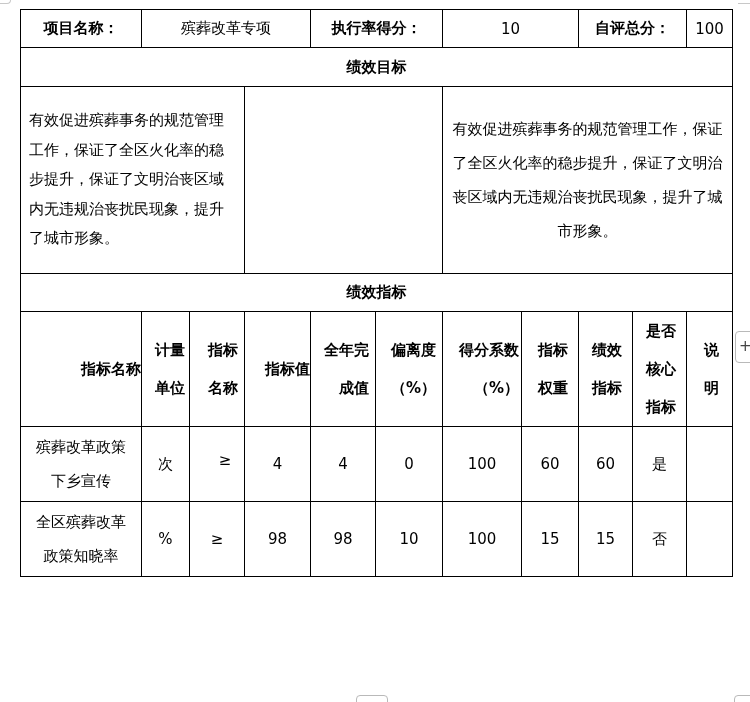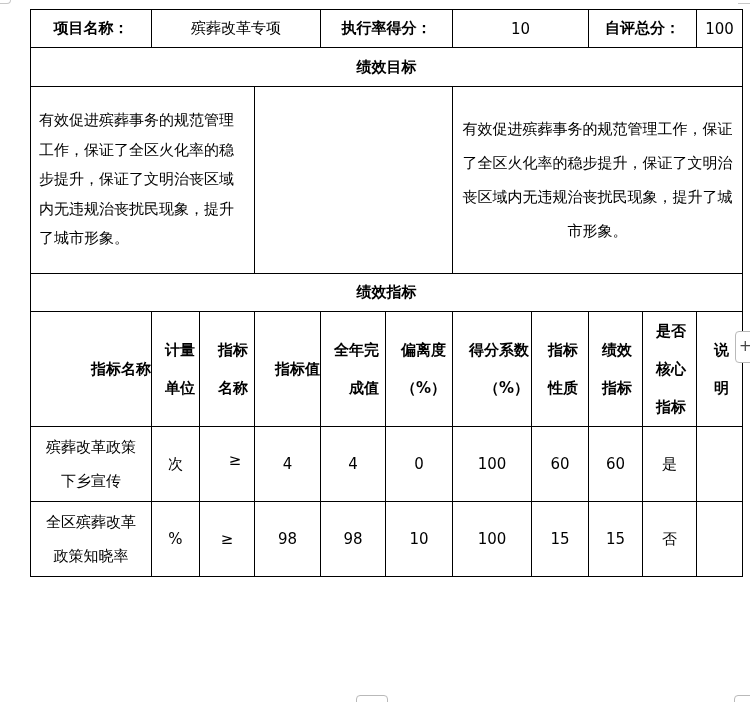--- a/index.html
+++ b/index.html
@@ -8,21 +8,21 @@
   .corner-mark { position:absolute; width:14px; height:8px; border-color:#c8c8c8; border-style:solid; }
   .cm-tl { left:0; top:0; border-width:0 1px 1px 0; border-radius:0 0 6px 0; width:10px; height:3px; }
   .cm-tr { right:0; top:0; border-width:0 0 1px 0; width:12px; height:3px; }
   .side-btn { position:absolute; left:735px; top:331px; width:18px; height:30px; border:1px solid #b9b9b9;
               border-radius:4px; background:#fff; font-size:15px; line-height:28px; text-indent:3px; color:#444; }
   .bottom-btn { position:absolute; left:356px; top:695px; width:30px; height:12px; border:1px solid #b9b9b9;
                 border-radius:4px 4px 0 0; background:#fff; }
   .bottom-right-btn { position:absolute; left:734px; top:695px; width:20px; height:12px; border:1px solid #b9b9b9;
                 border-radius:4px 0 0 0; background:#fff; }
 
-  table { position:absolute; left:30px; top:9px; border-collapse:collapse; table-layout:fixed; width:712px;padding-left:48px; }
+  table { position:absolute; left:20px; top:9px; border-collapse:collapse; table-layout:fixed; width:712px;padding-left:48px; }
   td { border:1px solid #000; text-align:center; vertical-align:middle; padding:0; font-size:15px; }
   .b { font-weight:bold; }
   .para { text-align:left; padding:6px 8px; line-height:29.5px; font-size:15px; }
   .para-c { text-align:center; padding:6px 4px; line-height:34px; font-size:15px; }
   .hdr2 { line-height:38px; font-weight:bold; font-size:15px;text-align:right; }
 </style>
 </head>
 <body>
 
 <div class="corner-mark cm-tl"></div>
@@ -66,21 +66,21 @@
     <td colspan="11" class="b">绩效指标</td>
   </tr>
   <tr style="height:113px">
     <td class="hdr2">指标名称</td>
     <td class="hdr2" style="padding:0 4px">计量单位</td>
     <td class="hdr2" style="padding:0 6px">指标名称</td>
     <td class="hdr2">指标值</td>
     <td class="hdr2" style="padding:0 6px">全年完成值</td>
     <td class="hdr2" style="padding:0 6px">偏离度（%）</td>
     <td class="hdr2" style="padding:0 2px">得分系数（%）</td>
-    <td class="hdr2" style="padding:0 10px">指标性质</td>
+    <td class="hdr2" style="padding:0 10px">指标权重</td>
     <td class="hdr2" style="padding:0 10px">绩效指标</td>
     <td class="hdr2" style="padding:0 10px">是否核心指标</td>
     <td class="hdr2" style="padding:0 13px">说明</td>
   </tr>
 
   <tr style="height:75px">
     <td class="para-c" style="padding:0 10px">殡葬改革政策下乡宣传</td>
     <td>次</td>
     <td style="padding-left:16px;padding-bottom:8px">≥</td>
     <td>4</td>

